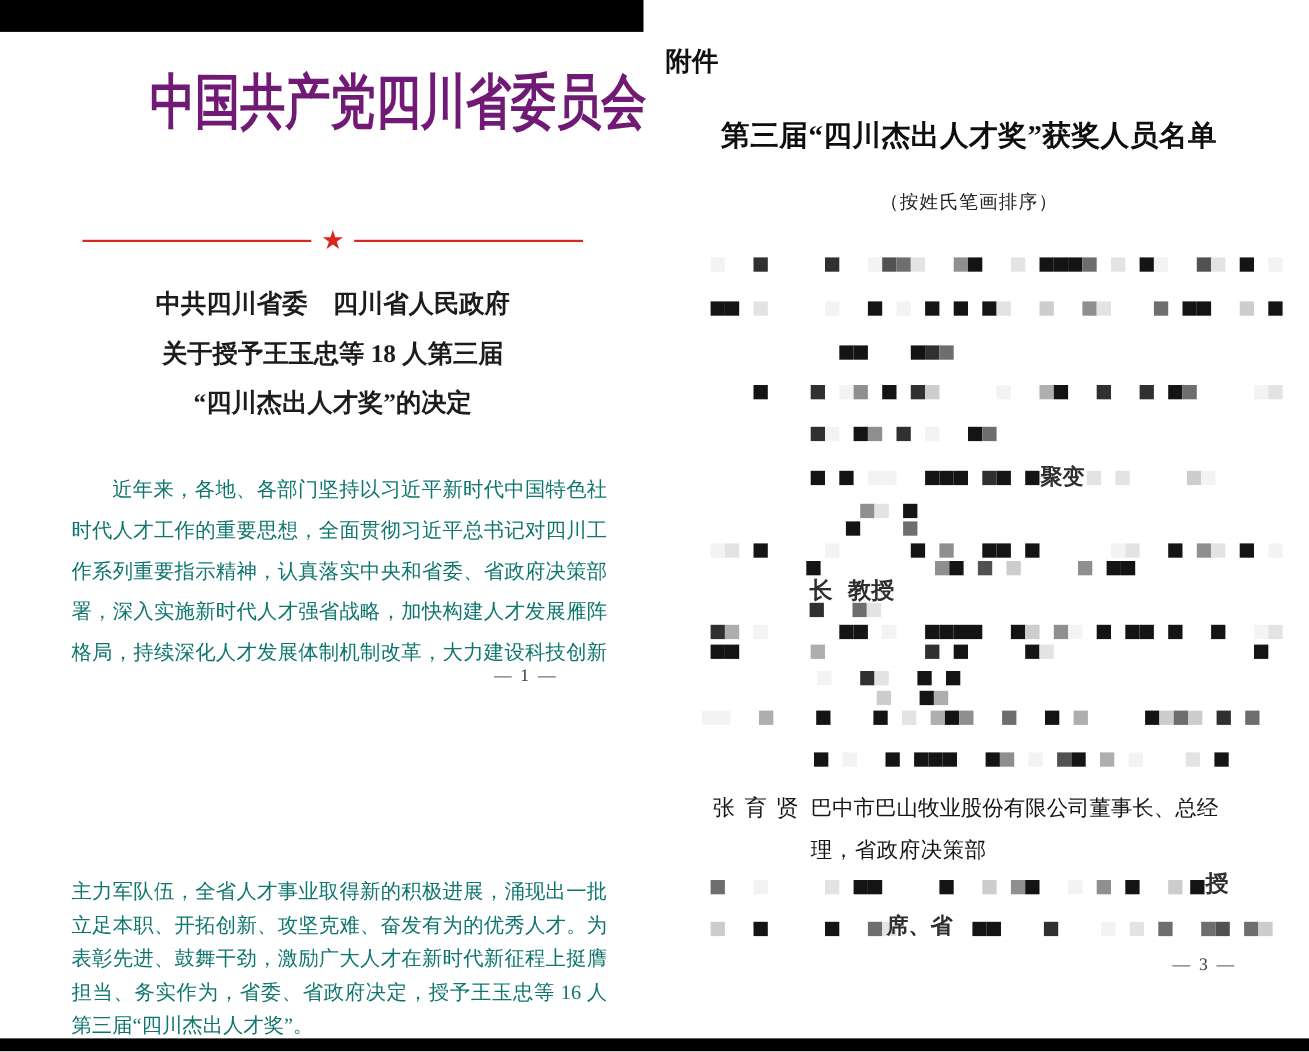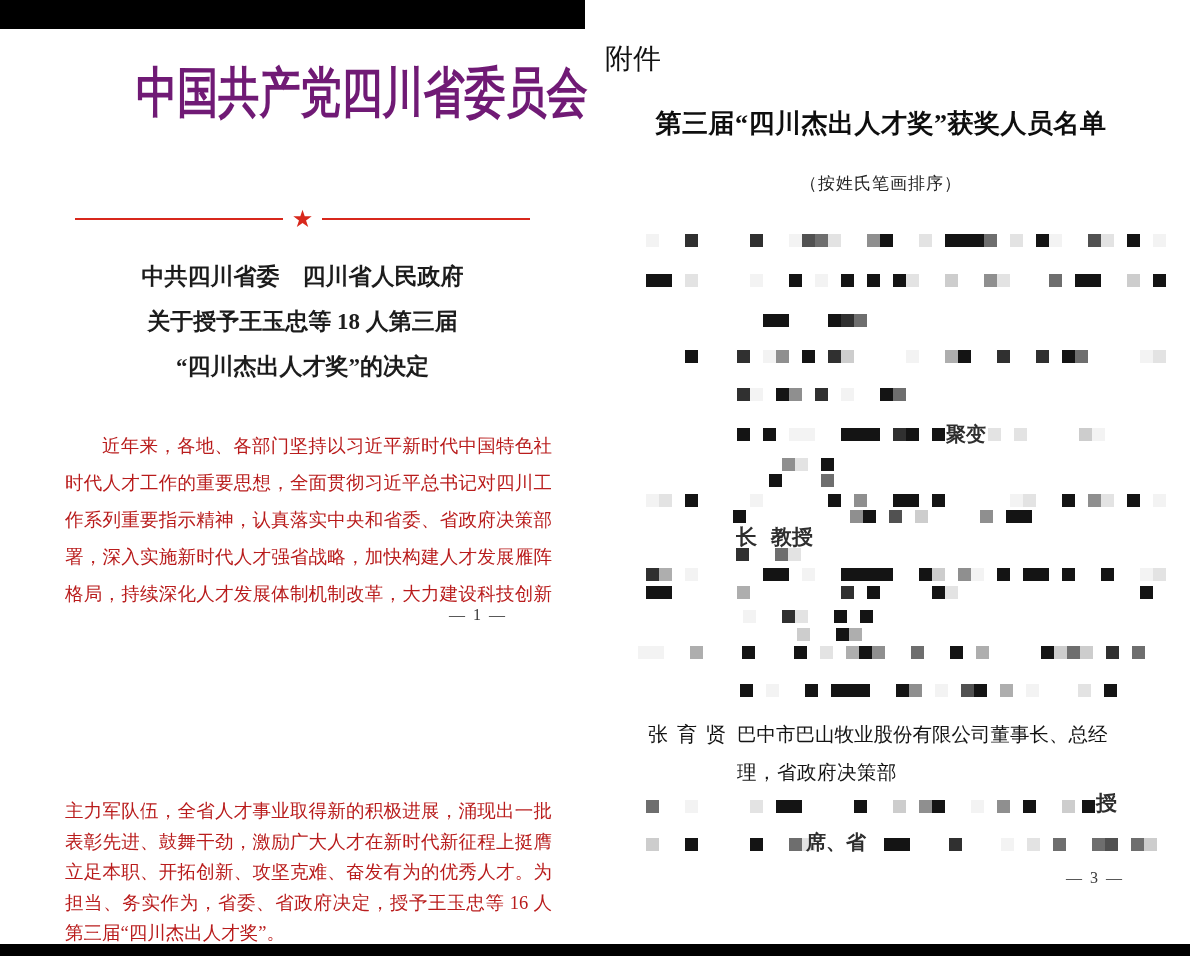--- a/index.html
+++ b/index.html
@@ -11,29 +11,29 @@
   
   .org-title{left:65px;top:64px;width:475px;text-align:center;color:#701a75;font-weight:bold;}
   .org-title span{display:inline-block;font-size:54px;line-height:58px;transform:scaleX(0.76);transform-origin:center;white-space:nowrap;letter-spacing:0px;}
   .doc-num{left:65px;top:180px;width:475px;font-size:19px;letter-spacing:1px;color:#2a2a2a;}
   .rule{left:75px;top:208px;width:455px;height:22px;display:flex;align-items:center;}
   .rule .line{flex:1;height:2.5px;background:#d8281c;}
   .rule .star{color:#d8281c;font-size:24px;line-height:22px;padding:0 9px;}
   .doc-title{left:65px;top:254px;width:475px;font-weight:bold;font-size:23px;}
   .doc-title div{line-height:45px;white-space:nowrap;}
   .doc-date{left:65px;top:388px;width:475px;font-size:17px;color:#222;}
-  .para{left:65px;width:487px;font-size:18.5px;color:#b91c1c;}
+  .para{left:65px;width:487px;font-size:18.5px;color:#0f766e;}
   .para .pline{white-space:nowrap;text-align:justify;text-align-last:justify;}
   .para .pline.noj{text-align-last:left;}
   #para1 .pline{line-height:37px;}
   #para2 .pline{line-height:30.5px;}
   #para1 .pline:first-child{text-indent:37px;}
   .pagenum1{left:65px;top:606px;width:442px;text-align:right;font-size:16px;color:#3a3a3a;letter-spacing:2px;}
   
-  .att-label{left:605px;top:40px;font-size:28px;font-weight:normal;color:#111;}
+  .att-label{left:605px;top:40px;font-size:24px;font-weight:bold;color:#111;}
   .r-title{left:600px;top:106px;width:562px;font-size:26px;font-weight:bold;color:#0e0e0e;letter-spacing:0.5px;white-space:nowrap;}
   .r-sort{left:600px;top:172px;width:562px;font-size:17px;color:#222;letter-spacing:1px;}
   .mcell{position:absolute;width:13px;height:13px;}
   .frag{position:absolute;color:#2e2e2e;font-weight:bold;white-space:nowrap;line-height:1;}
   .entry-name{left:648px;top:721px;font-size:20px;letter-spacing:9px;color:#141414;white-space:nowrap;}
   .entry-l1{left:737px;top:721px;width:370px;font-size:19.5px;color:#141414;white-space:nowrap;text-align:justify;text-align-last:justify;}
   .entry-l2{left:737px;top:759px;font-size:19.5px;color:#141414;white-space:nowrap;letter-spacing:0.5px;}
   .pagenum3{left:1030px;top:869px;width:130px;text-align:center;font-size:16px;color:#3a3a3a;letter-spacing:2px;}
 </style>
 </head>
@@ -67,22 +67,22 @@
       <div class="pline">时代人才工作的重要思想，全面贯彻习近平总书记对四川工</div>
       <div class="pline">作系列重要指示精神，认真落实中央和省委、省政府决策部</div>
       <div class="pline">署，深入实施新时代人才强省战略，加快构建人才发展雁阵</div>
       <div class="pline">格局，持续深化人才发展体制机制改革，大力建设科技创新</div>
     </div>
 
   <div class="abs pagenum1">— 1 —</div>
 
   <div id="para2" class="abs para" style="top:796px;">
       <div class="pline">主力军队伍，全省人才事业取得新的积极进展，涌现出一批</div>
+      <div class="pline">立足本职、开拓创新、攻坚克难、奋发有为的优秀人才。为</div>
       <div class="pline">表彰先进、鼓舞干劲，激励广大人才在新时代新征程上挺膺</div>
-      <div class="pline">立足本职、开拓创新、攻坚克难、奋发有为的优秀人才。为</div>
       <div class="pline">担当、务实作为，省委、省政府决定，授予王玉忠等 16 人</div>
       <div class="pline noj">第三届“四川杰出人才奖”。</div>
     </div>
 
   <div class="abs att-label">附件</div>
 
   <div class="abs r-title center">第三届“四川杰出人才奖”获奖人员名单</div>
 
   <div class="abs r-sort center">（按姓氏笔画排序）</div>
 

